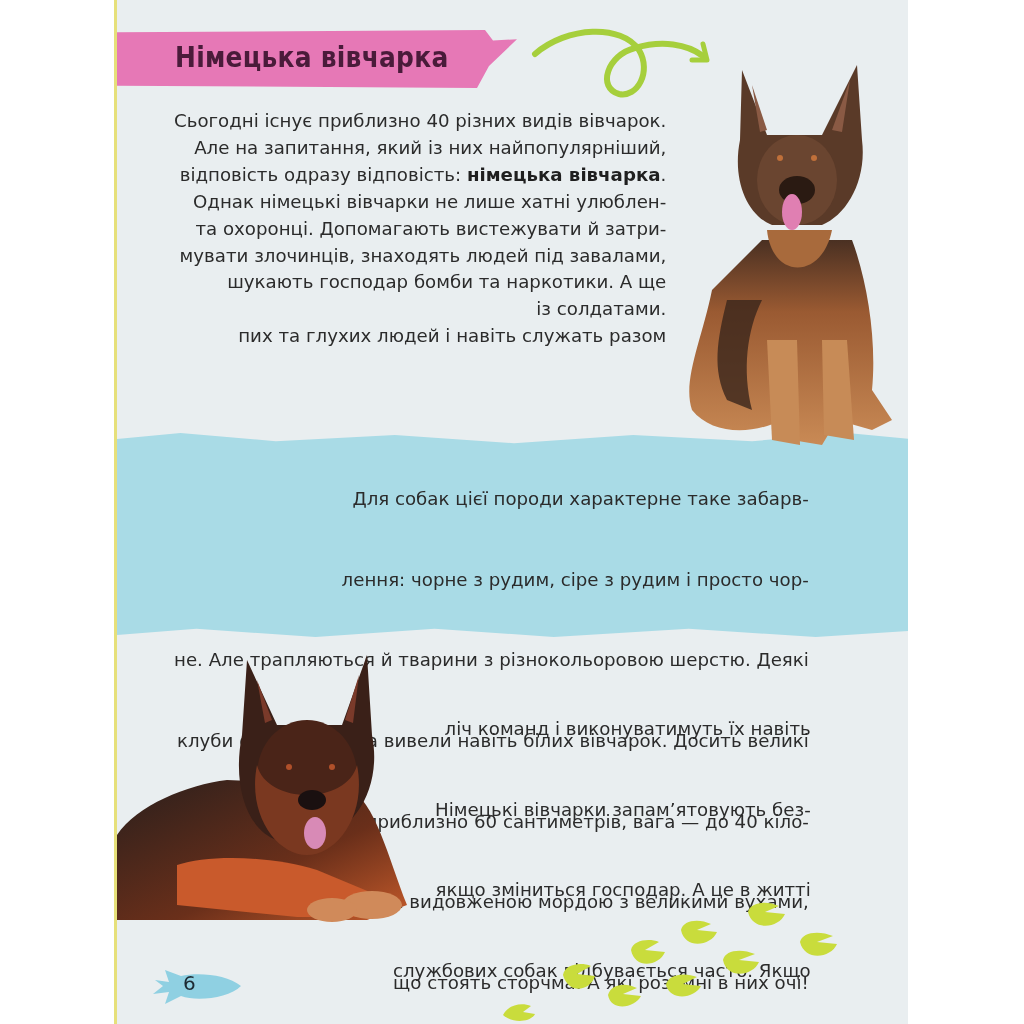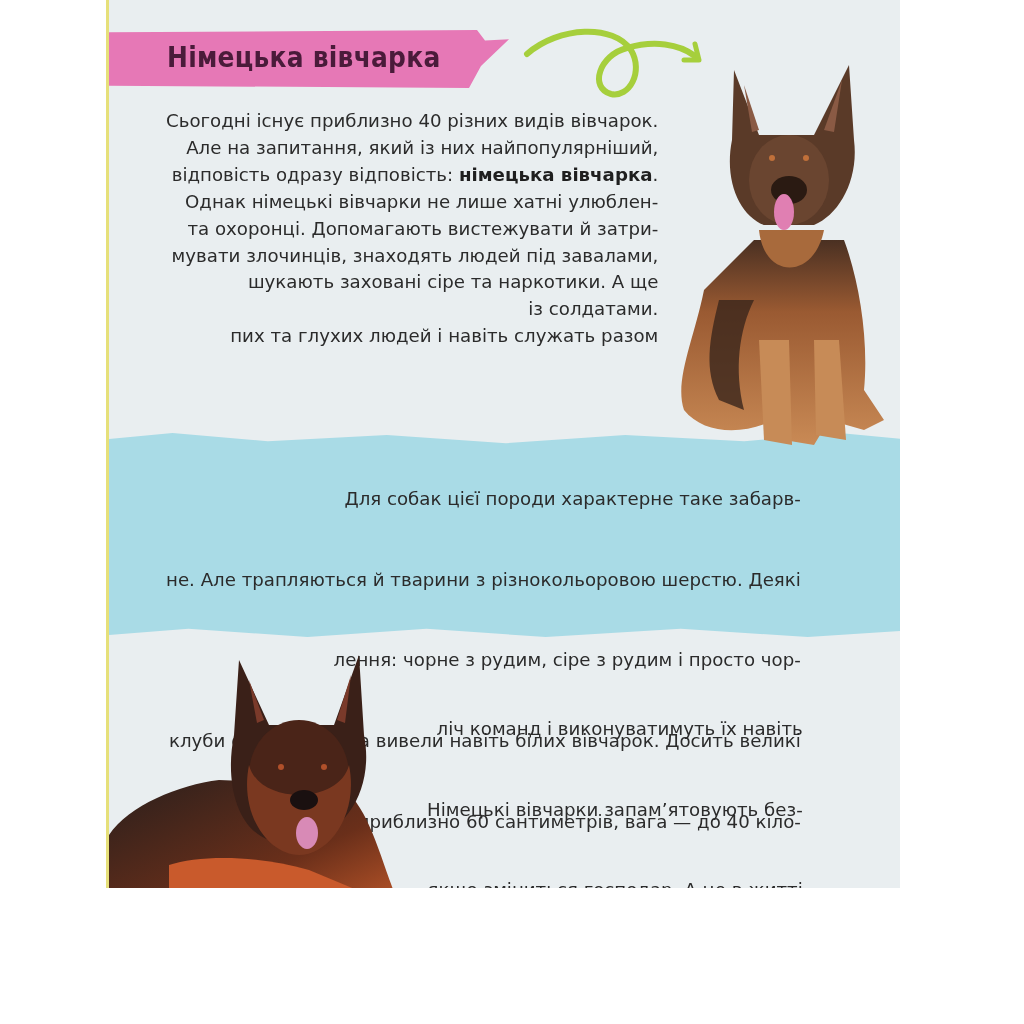--- a/index.html
+++ b/index.html
@@ -1,20 +1,20 @@
 <!DOCTYPE html>
 <html><head>
   <meta charset="utf-8">
   <style>
     * { box-sizing: border-box; margin: 0; padding: 0; }
     html, body { width: 1024px; height: 1024px; background: #ffffff; overflow: hidden; }
     body { position: relative; font-family: "DejaVu Sans", "Liberation Sans", sans-serif; color: #2a2a2a; }
 
     .page {
-      position: absolute; left: 106px; top: 0; width: 794px; height: 888px;
+      position: absolute; left: 114px; top: 0; width: 794px; height: 1024px;
       background: #e9eef0;
       border-left: 3px solid #e6e07a;
       overflow: hidden;
     }
 
     
     .title-banner {
       position: absolute; left: 0; top: 30px; width: 400px; height: 58px;
       background: #e678b6;
       clip-path: polygon(0 4%, 92% 0, 94% 18%, 100% 16%, 93% 62%, 90% 100%, 0 96%);
@@ -76,29 +76,29 @@
     <path d="M165 40 L180 40 L176 24" fill="none" stroke="#a6cf3c" stroke-width="5" stroke-linecap="round" stroke-linejoin="round"></path>
   </svg>
 
   <div class="para" id="p1">
     <span class="line">Сьогодні існує приблизно 40 різних видів вівчарок.</span>
     <span class="line">Але на запитання, який із них найпопулярніший,</span>
     <span class="line"><span>відповість одразу відповість: </span><b>німецька вівчарка</b><span>.</span></span>
     <span class="line">Однак німецькі вівчарки не лише хатні улюблен-</span>
     <span class="line">та охоронці. Допомагають вистежувати й затри-</span>
     <span class="line">мувати злочинців, знаходять людей під завалами,</span>
-    <span class="line">шукають заховані сіре та наркотики. А ще</span>
+    <span class="line">шукають господар бомби та наркотики. А ще</span>
     <span class="line">із солдатами.</span>
     <span class="line">пих та глухих людей і навіть служать разом</span>
   </div>
 
   <div class="para" id="p2" style="white-space: pre;">
     <span class="line">    Для собак цієї породи характерне таке забарв-</span>
+    <span class="line">лення: чорне з рудим, сіре з рудим і просто чор-</span>
     <span class="line">не. Але трапляються й тварини з різнокольоровою шерстю. Деякі</span>
-    <span class="line">лення: чорне з рудим, сіре з рудим і просто чор-</span>
     <span class="line">клуби собаківництва вивели навіть білих вівчарок. Досить великі</span>
     <span class="line">тварини (висота приблизно 60 сантиметрів, вага — до 40 кіло-</span>
     <span class="line">грамів) вирізняються видовженою мордою з великими вухами,</span>
     <span class="line">що стоять сторчма. А які розумні в них очі!</span>
   </div>
 
   <div class="para" id="p3" style="white-space: pre;">
     <span class="line">  ліч команд і виконуватимуть їх навіть</span>
     <span class="line">   Німецькі вівчарки запам’ятовують без-</span>
     <span class="line">  якщо зміниться господар. А це в житті</span>

